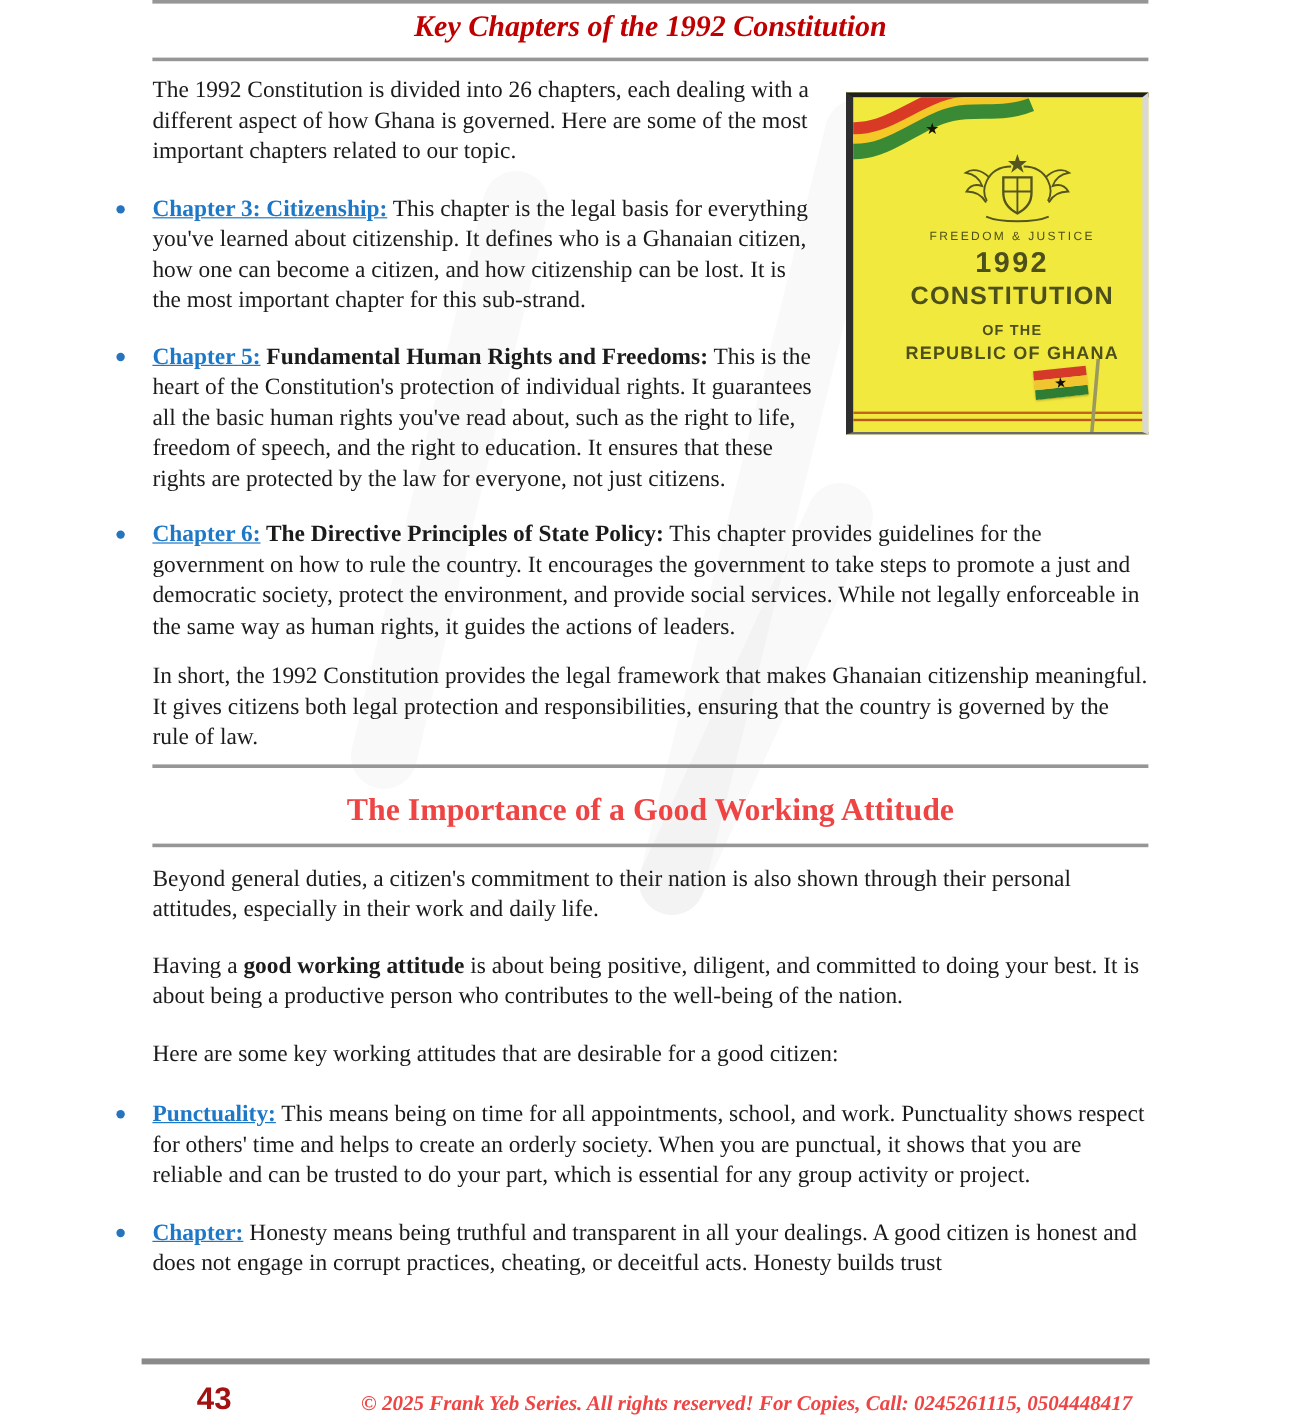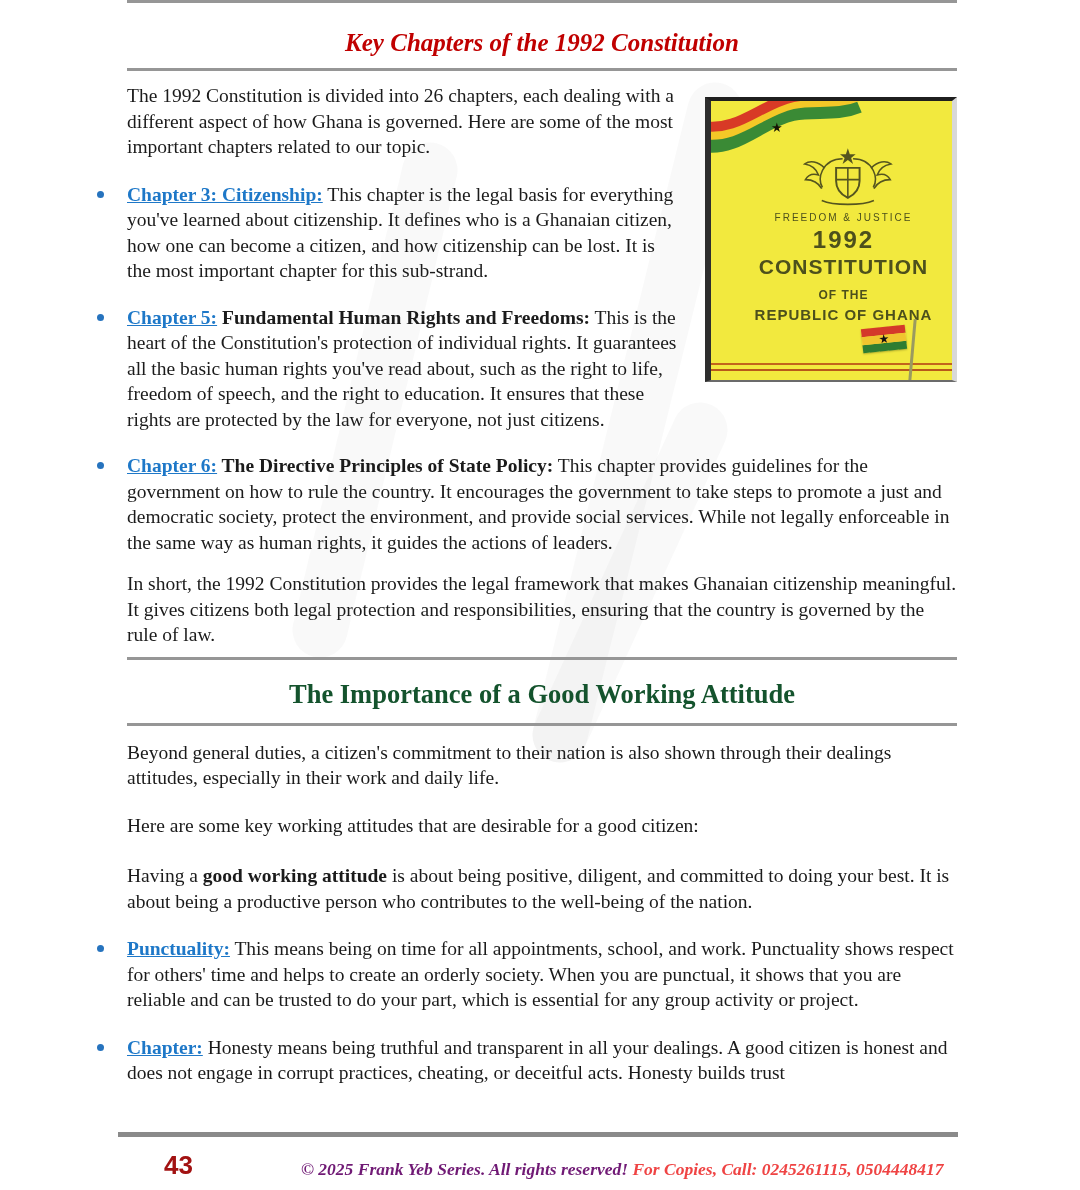--- a/index.html
+++ b/index.html
@@ -17,34 +17,34 @@
   }
   .content {
     position: absolute;
     left: 127px; top: 0;
     width: 830px;
   }
   hr.rule {
     border: 0; border-top: 3px solid #969696; margin: 0;
   }
   h1.sec1-title {
-    margin: 24px 0 9px;
+    margin: 4px 0 9px;
     text-align: center;
     font-size: 25px;
     font-style: italic;
     font-weight: 700;
     color: #C00000;
     line-height: 32px;
   }
   h2.sec2-title {
     margin: 17px 0 12px;
     text-align: center;
     font-size: 26.5px;
     font-weight: 700;
-    color: #14532d;
+    color: #ef4444;
     line-height: 34px;
   }
   .flow { font-size: 19.5px; line-height: 25.5px; }
   .flow p { margin: 0; }
   p.intro { margin: 12px 0 22px; }
   p.conclusion { margin: 16px 0 9px; }
   p.s2-para { margin: 14px 0 22px; }
   p.s2-para.last { margin-bottom: 25px; }
   ul.bullet-list { list-style: none; margin: 0; padding: 0; }
   ul.bullet-list li { position: relative; margin: 0 0 21px 0; }
@@ -121,21 +121,21 @@
     align-self: center;
     font-family: "Liberation Sans", sans-serif;
     font-size: 26px; font-weight: 700; color: #A21212;
   }
   .v-sep { width: 3px; background: #4a4a4a; margin: 0 14px 0 15px; }
   .copyright {
     align-self: center;
     font-size: 17.5px; font-weight: 700; font-style: italic;
     padding-top: 8px;
   }
-  .c-red { color: #701a75; font-style: italic; }
+  .c-red { color: #ef4444; font-style: italic; }
   .c-blue { color: #ef4444; }
 </style>
 </head>
 <body>
 
 <div class="page">
 
   <svg class="watermark" width="1080" height="1190" viewBox="0 0 1080 1190">
     <g stroke="#5a6470" stroke-opacity="0.04" stroke-width="55" fill="none" stroke-linecap="round">
       <path d="M715,110 L560,735"></path>
@@ -211,25 +211,25 @@
       <p class="conclusion">In short, the 1992 Constitution provides the legal framework that makes Ghanaian citizenship meaningful. It gives citizens both legal protection and responsibilities, ensuring that the country is governed by the rule of law.</p>
     </div>
 
     <hr class="rule">
 
     <h2 class="sec2-title">The Importance of a Good Working Attitude</h2>
 
     <hr class="rule">
 
     <div class="flow">
-      <p class="s2-para">Beyond general duties, a citizen's commitment to their nation is also shown through their dealings attitudes, especially in their work and daily life.</p>
+      <p class="s2-para">Beyond general duties, a citizen's commitment to their nation is also shown through their personal attitudes, especially in their work and daily life.</p>
+
+      <p class="s2-para"><span>Having a </span><span class="bold">good working attitude</span><span> is about being positive, diligent, and committed to doing your best. It is about being a productive person who contributes to the well-being of the nation.</span></p>
 
       <p class="s2-para last">Here are some key working attitudes that are desirable for a good citizen:</p>
-
-      <p class="s2-para"><span>Having a </span><span class="bold">good working attitude</span><span> is about being positive, diligent, and committed to doing your best. It is about being a productive person who contributes to the well-being of the nation.</span></p>
 
       <ul class="bullet-list s2">
         <li>
           <span class="blue-label">Punctuality:</span><span> This means being on time for all appointments, school, and work. Punctuality shows respect for others' time and helps to create an orderly society. When you are punctual, it shows that you are reliable and can be trusted to do your part, which is essential for any group activity or project.</span>
         </li>
         <li>
           <span class="blue-label">Chapter:</span><span> Honesty means being truthful and transparent in all your dealings. A good citizen is honest and does not engage in corrupt practices, cheating, or deceitful acts. Honesty builds trust</span>
         </li>
       </ul>
     </div>

